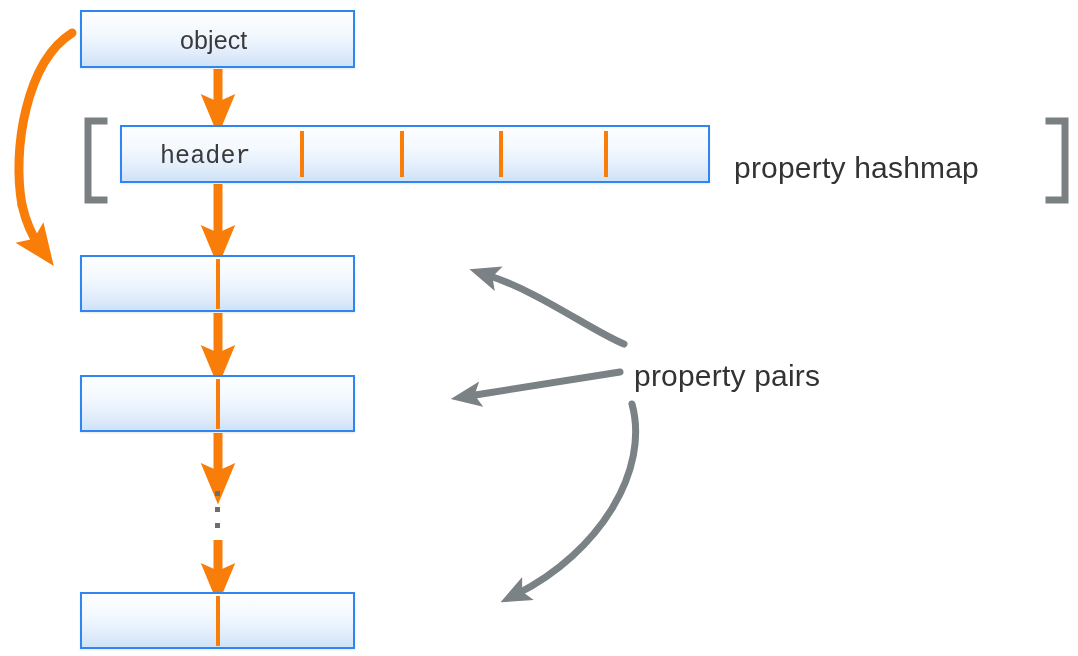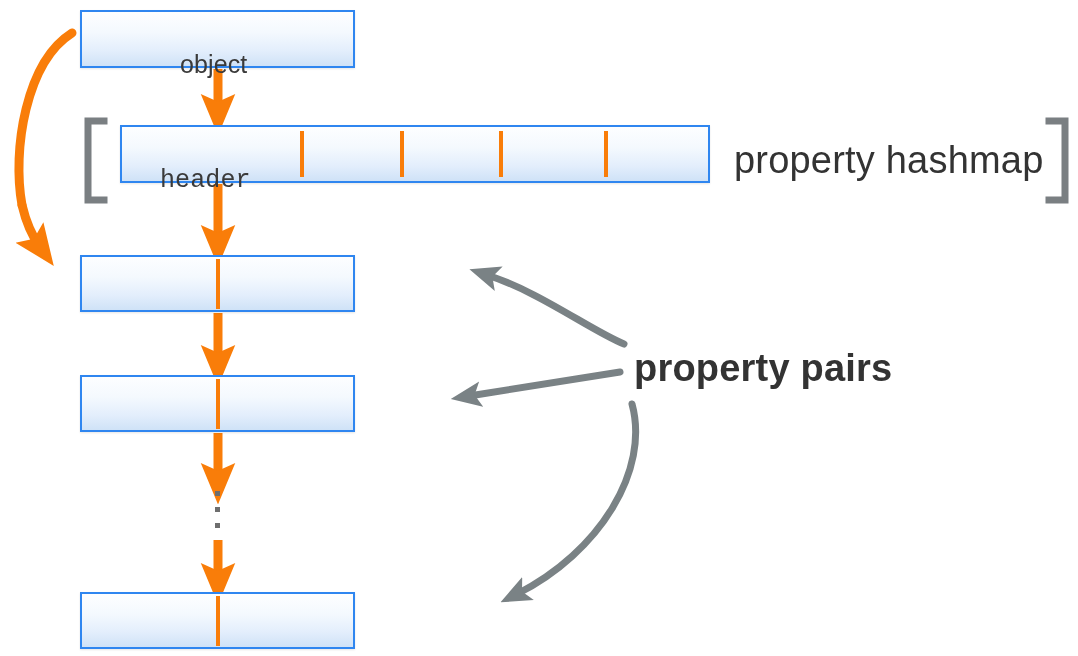--- a/index.html
+++ b/index.html
@@ -33,28 +33,28 @@
     border: 2px solid #2f86f0;
     background: linear-gradient(to bottom, #fdfeff 0%, #f4f9fe 38%, #e3eefc 72%, #cfe2f7 100%);
     box-shadow: 0 1px 2px rgba(0,0,0,0.10);
   }
   .node-label {
     position: absolute;
     color: #3a3a3a;
     font-size: 25px;
     letter-spacing: 0.1px;
     white-space: nowrap;
-    margin-top: 24px;
   }
   .plain-label {
     position: absolute;
     color: #333333;
-    font-size: 38px;
+    font-size: 30px;
     letter-spacing: 0.2px;
     white-space: nowrap;
+    margin-top: 12px;
   }
   .tick {
     position: absolute;
     width: 4px;
     background: #f97d09;
   }
   .dot {
     position: absolute;
     width: 5px;
     height: 5px;
@@ -149,15 +149,15 @@
   <div class="dot" style="left:215px; top:491px;"></div>
   <div class="dot" style="left:215px; top:507px;"></div>
   <div class="dot" style="left:215px; top:523px;"></div>
 
   <div class="node-label" style="left:180px; top:26px;">object</div>
 
   <div class="node-label" style="left:160px; top:142px;font-family:Liberation Mono, monospace;">header</div>
 
   <div class="plain-label" style="left:734px; top:139px;">property hashmap</div>
 
-  <div class="plain-label" style="left:634px; top:347px;font-weight:bold;">property pairs</div>
+  <div class="plain-label" style="left:634px; top:347px;">property pairs</div>
 
 </div>
 
 </body></html>

